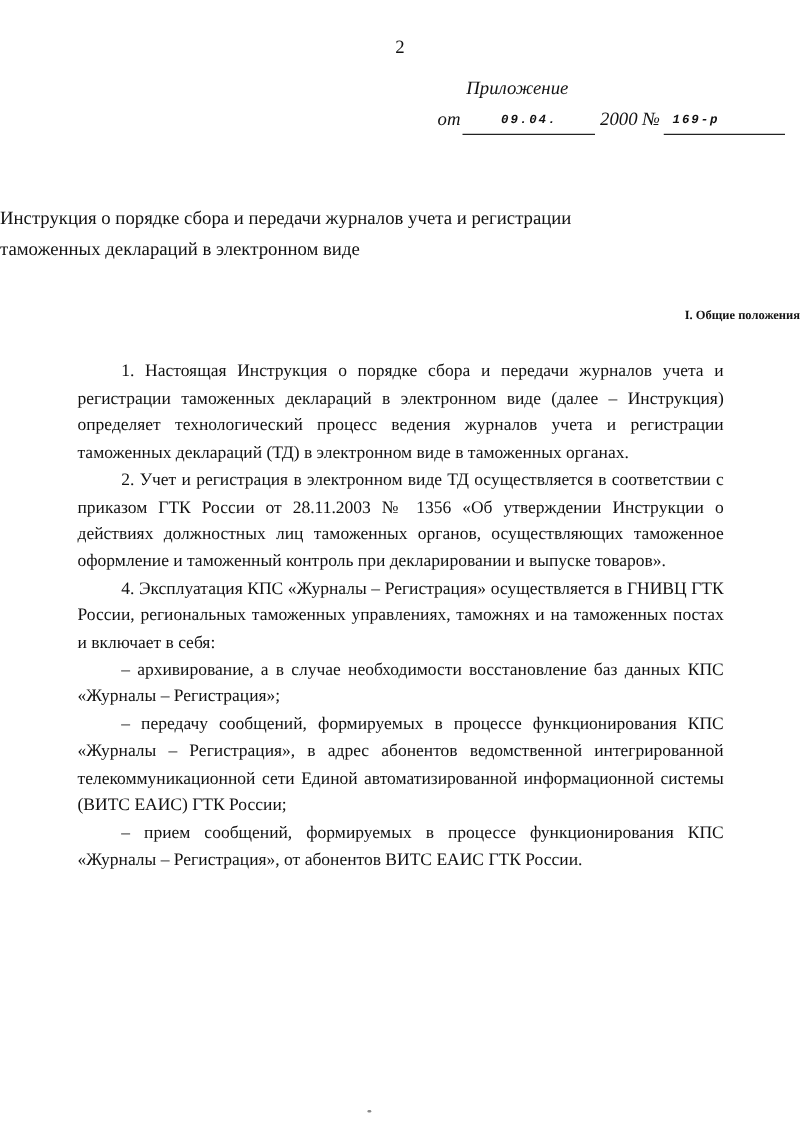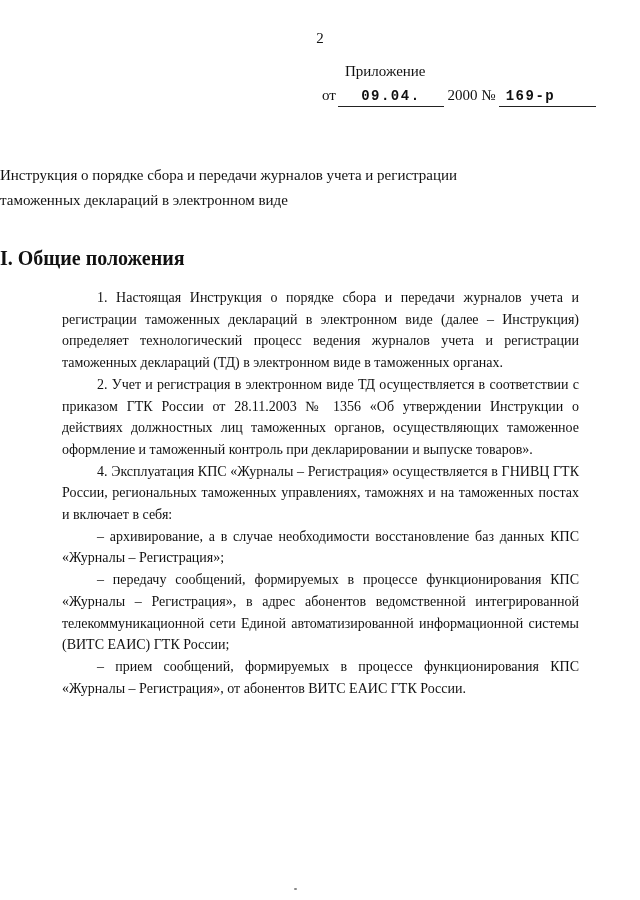--- a/index.html
+++ b/index.html
@@ -19,58 +19,59 @@
   .page-number {
     position: absolute;
     top: 30px;
     left: 0;
     width: 640px;
     text-align: center;
     font-size: 15px;
   }
   .appendix {
     position: absolute;
-    left: 322px;
+    left: 350px;
     top: 60px;
     font-size: 15px;
     line-height: 23px;
     white-space: nowrap;
+    font-style: italic;
   }
   .appendix .indent { padding-left: 23px; }
   .date-line { margin-top: 1px; }
   .blank {
     display: inline-block;
     border-bottom: 1px solid #222222;
     vertical-align: bottom;
     line-height: 20px;
   }
   .blank-date { width: 106px; text-align: center; margin-left: 2px; }
   .blank-num  { width: 90px; text-align: left; padding-left: 7px; margin-left: 3px; }
   .typed {
     font-family: "Liberation Mono", monospace;
     font-weight: bold;
-    font-size: 14px;
+    font-size: 10px;
     letter-spacing: 1.5px;
   }
   .doc-title {
     position: absolute;
     top: 163px;
     left: 0;
     width: 640px;
     text-align: left;
     font-size: 15px;
     line-height: 25px;
   }
   .section-heading {
     position: absolute;
     top: 247px;
     left: 0;
     width: 640px;
-    text-align: left;
-    font-size: 20px;
+    text-align: right;
+    font-size: 10px;
     font-weight: bold;
   }
   .body-text {
     position: absolute;
     top: 287px;
     left: 62px;
     width: 517px;
     font-size: 14px;
     line-height: 21.7px;
     text-align: justify;

